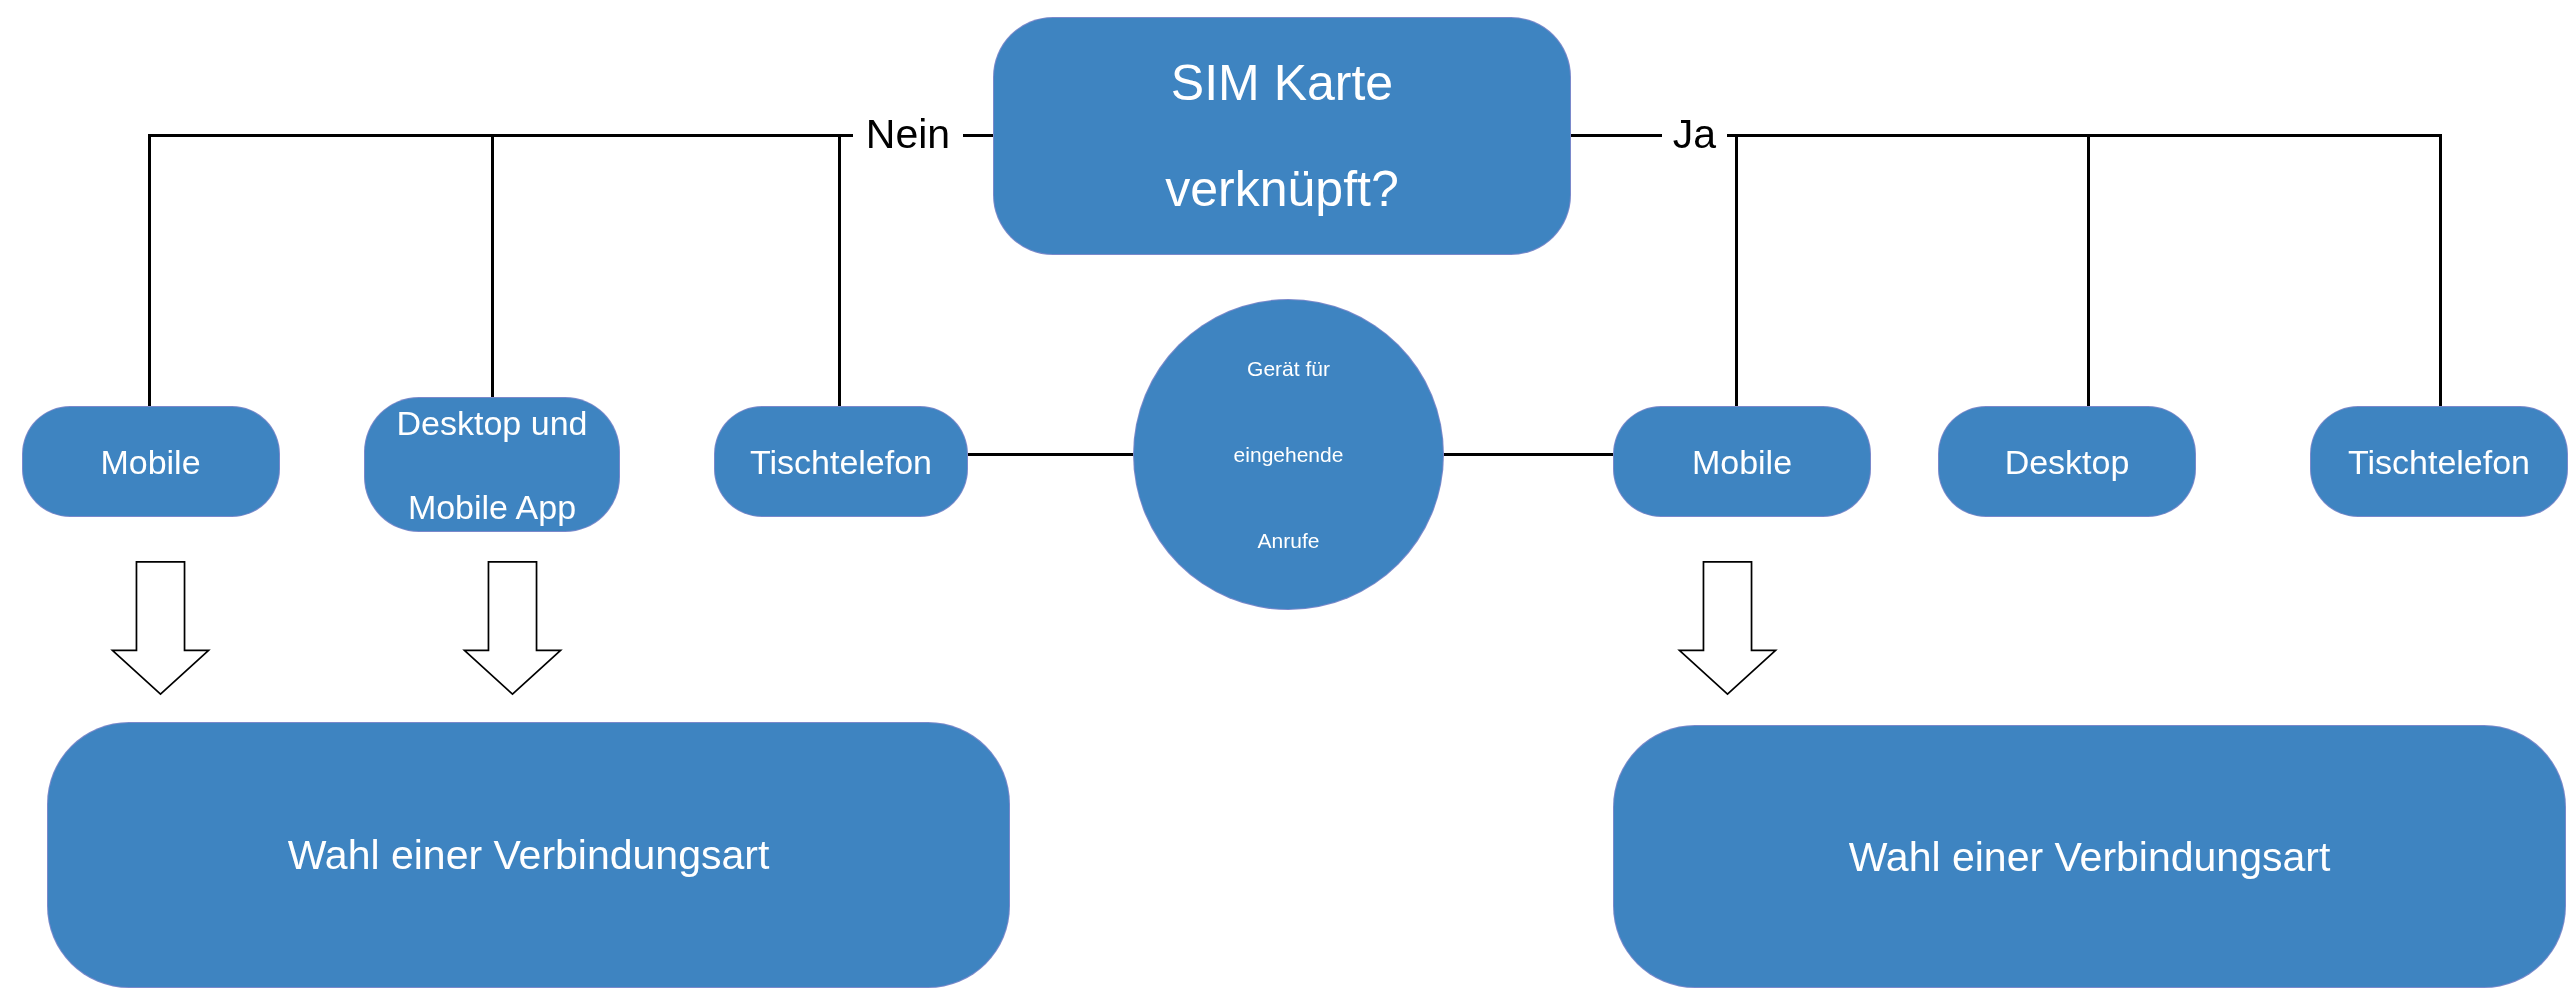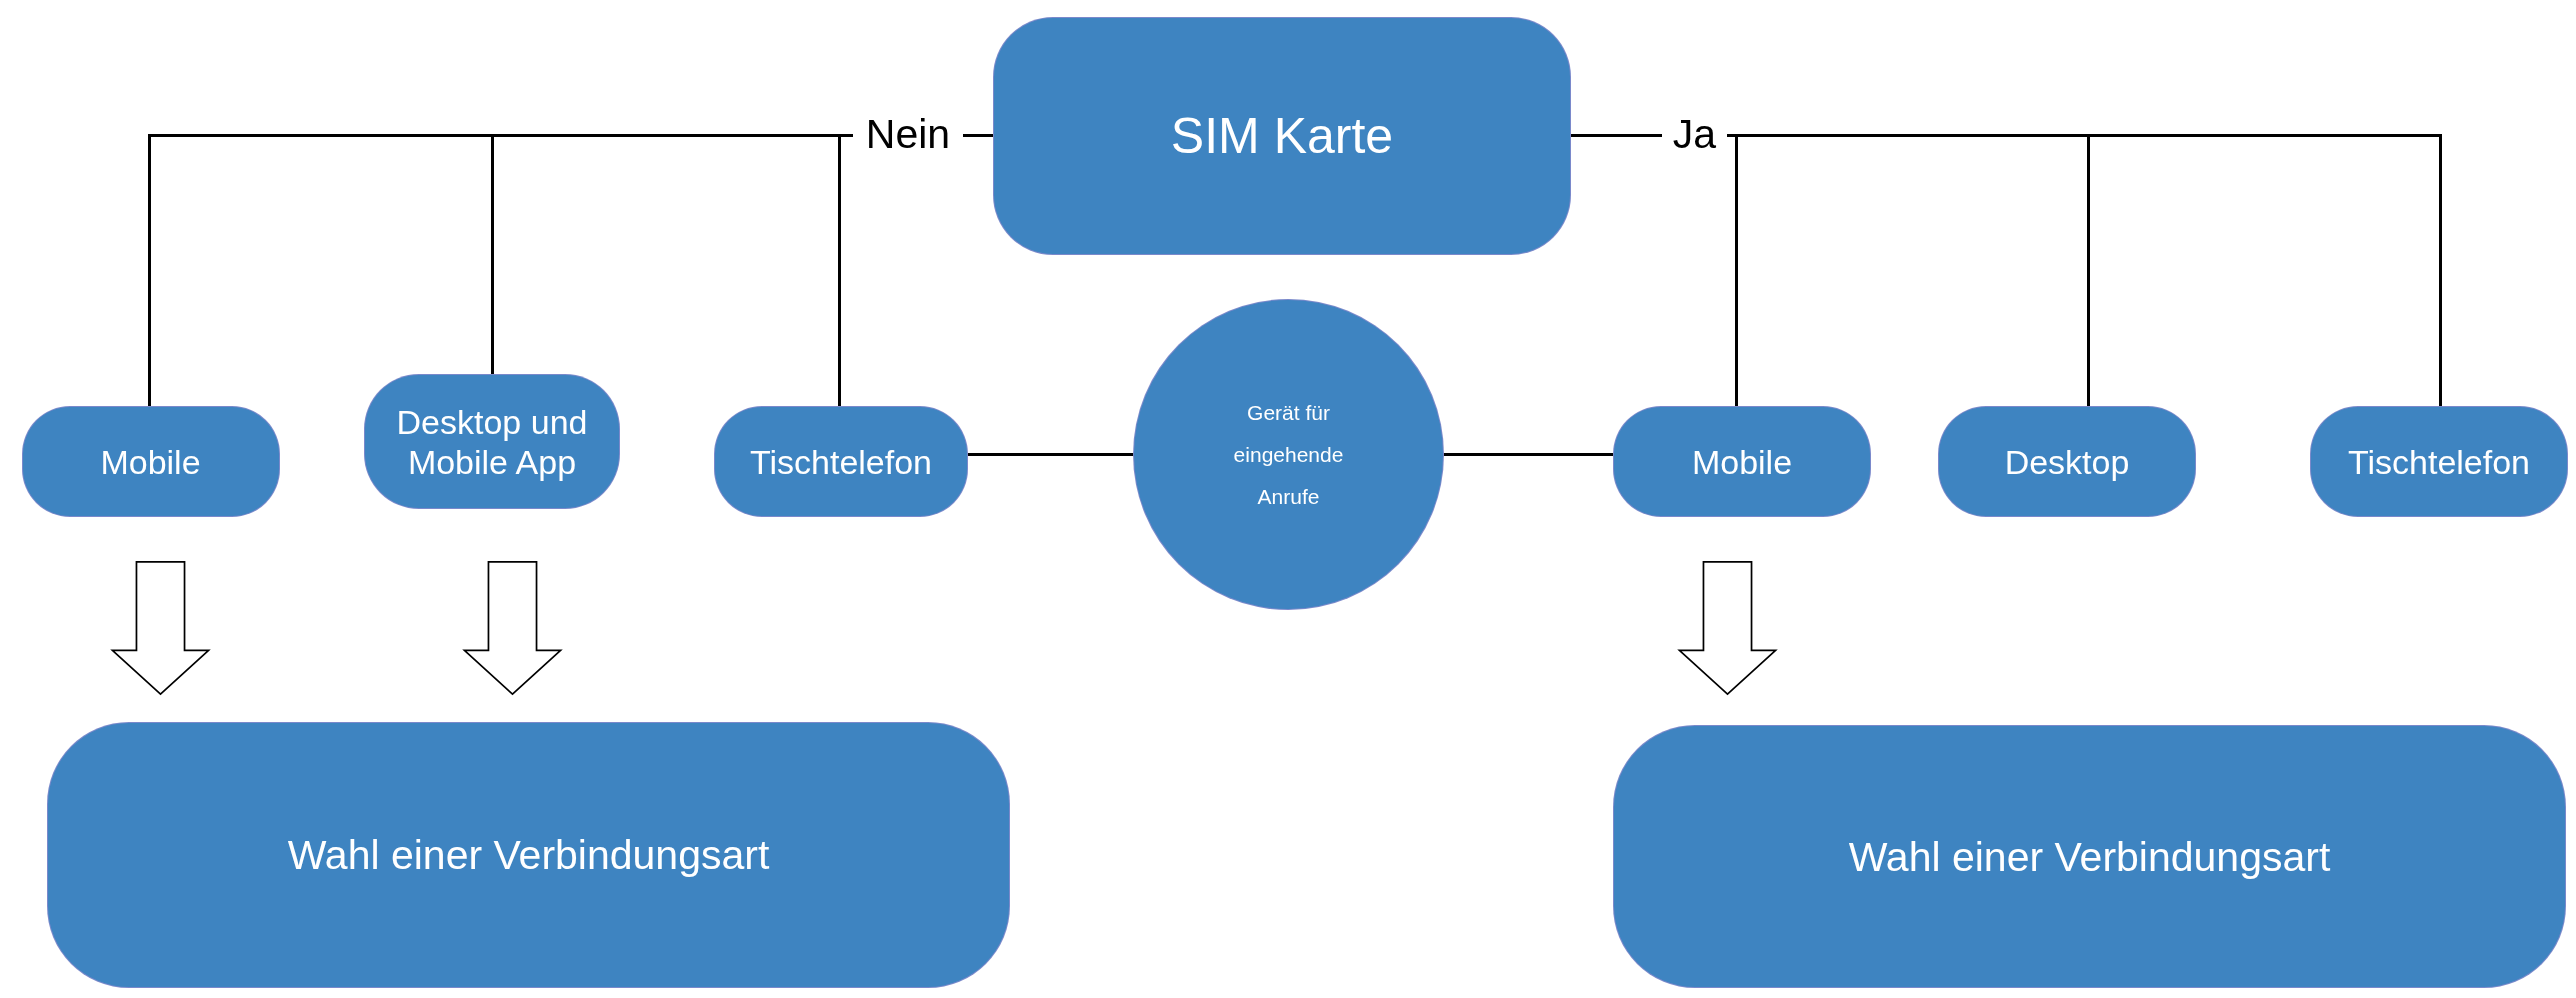--- a/index.html
+++ b/index.html
@@ -18,20 +18,21 @@
     position: absolute;
     background: #3E84C1;
     border: 1.7px solid rgba(172, 142, 212, 0.55);
     box-sizing: border-box;
     color: #ffffff;
     display: flex;
     flex-direction: column;
     align-items: center;
     justify-content: center;
     text-align: center;
+    gap: 44px;
   }
   .shape .line { display: block; }
   .connector {
     position: absolute;
     background: #000000;
   }
   .edge-label {
     position: absolute;
     background: #ffffff;
     color: #000000;
@@ -82,32 +83,33 @@
 
   <div class="edge-label" style="left:853px; top:108px; width:110px; height:53px;">
     <span>Nein</span>
   </div>
   <div class="edge-label" style="left:1662px; top:108px; width:65px; height:53px;">
     <span>Ja</span>
   </div>
 
   <div class="shape decision">
     <span class="line">SIM Karte</span>
+    <span class="line">verknüpft?</span>
   </div>
 
   <div class="shape hub">
     <span class="line">Gerät für</span>
     <span class="line">eingehende</span>
     <span class="line">Anrufe</span>
   </div>
 
   <div class="shape node" style="left:21.5px;">
     <span class="line">Mobile</span>
   </div>
-  <div class="shape node" style="left:364px; top:374px; width:256px; height:135px; border-radius:55px;">
+  <div class="shape node" style="left:364px; top:397px; width:256px; height:135px; border-radius:55px;">
     <span class="line">Desktop und</span>
     <span class="line">Mobile App</span>
   </div>
   <div class="shape node" style="left:714px; width:254px;">
     <span class="line">Tischtelefon</span>
   </div>
 
   <div class="shape node" style="left:1613px;">
     <span class="line">Mobile</span>
   </div>

